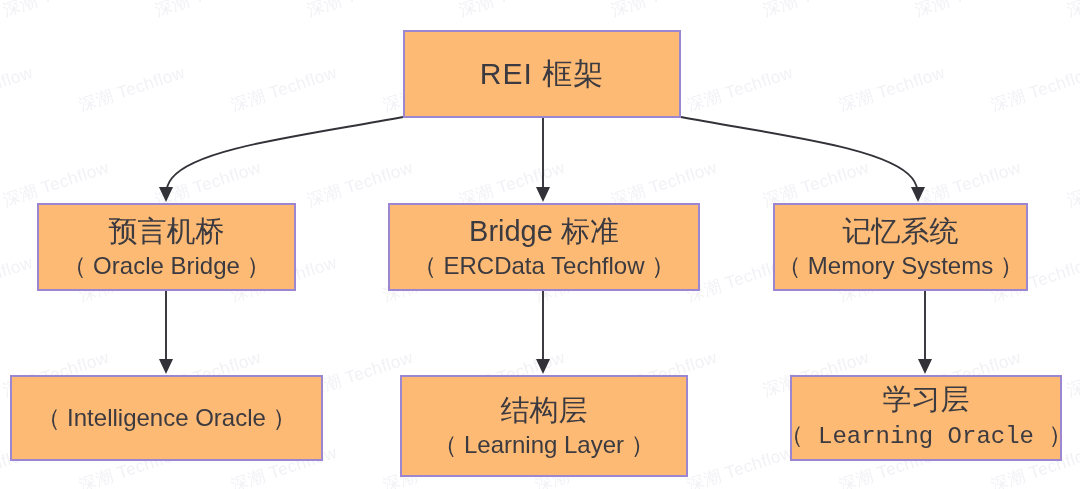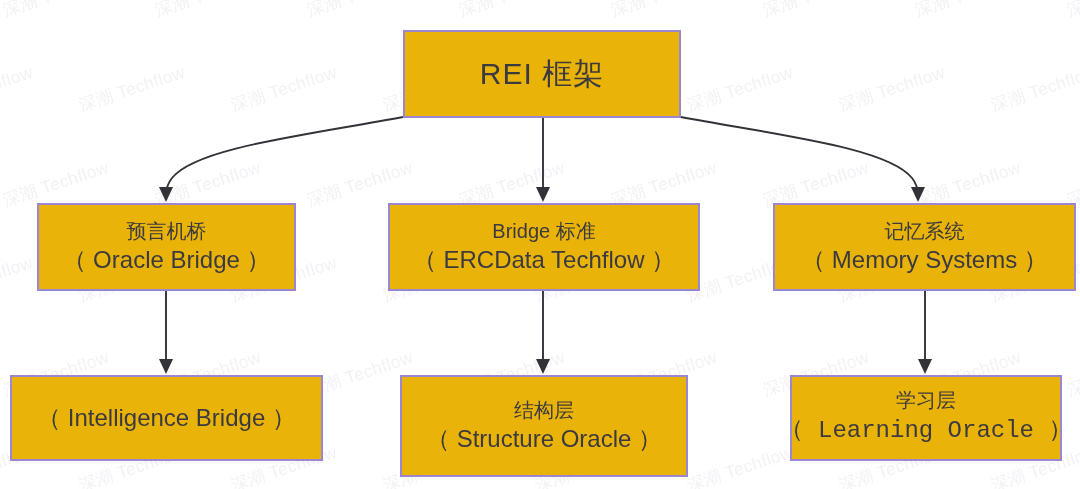--- a/index.html
+++ b/index.html
@@ -56,36 +56,36 @@
   .connector-head {
     fill: #333238;
     stroke: none;
   }
 
   
   .node-box {
     position: absolute;
     z-index: 3;
     box-sizing: border-box;
-    background: #eab308;
+    background: #fdba74;
     border: 2px solid #9c86d0;
     display: flex;
     flex-direction: column;
     align-items: center;
     justify-content: center;
     text-align: center;
     color: #3b3a40;
   }
   .node-line {
     display: block;
     line-height: 1.32;
     white-space: nowrap;
   }
   .node-title-cn {
-    font-size: 20px;
+    font-size: 29px;
   }
   .node-title-en {
     font-size: 24px;
   }
   .root-box .node-line {
     font-size: 30px;
     letter-spacing: 1px;
   }
 </style>
 </head>
@@ -184,32 +184,32 @@
   <div class="node-box" id="node-oracle-bridge" style="left: 37px; top: 203px; width: 259px; height: 88px;">
     <span class="node-line node-title-cn">预言机桥</span>
     <span class="node-line node-title-en">（ Oracle Bridge ）</span>
   </div>
 
   <div class="node-box" id="node-ercdata-standard" style="left: 388px; top: 203px; width: 312px; height: 88px;">
     <span class="node-line node-title-cn">Bridge 标准</span>
     <span class="node-line node-title-en">（ ERCData Techflow ）</span>
   </div>
 
-  <div class="node-box" id="node-memory-systems" style="left: 773px; top: 203px; width: 303px; height: 88px;">
+  <div class="node-box" id="node-memory-systems" style="left: 773px; top: 203px; width: 255px; height: 88px;">
     <span class="node-line node-title-cn">记忆系统</span>
     <span class="node-line node-title-en">（ Memory Systems ）</span>
   </div>
 
   <div class="node-box" id="node-intelligence-layer" style="left: 10px; top: 375px; width: 313px; height: 86px;">
-    <span class="node-line node-title-en">（ Intelligence Bridge ）</span>
+    <span class="node-line node-title-en">（ Intelligence Oracle ）</span>
   </div>
 
   <div class="node-box" id="node-structure-layer" style="left: 400px; top: 375px; width: 288px; height: 102px;">
     <span class="node-line node-title-cn">结构层</span>
-    <span class="node-line node-title-en">（ Structure Oracle ）</span>
+    <span class="node-line node-title-en">（ Learning Layer ）</span>
   </div>
 
   <div class="node-box" id="node-learning-layer" style="left: 790px; top: 375px; width: 272px; height: 86px; font-family: Liberation Mono, monospace;">
     <span class="node-line node-title-cn">学习层</span>
     <span class="node-line node-title-en">（ Learning Oracle ）</span>
   </div>
 
 </div>
 
 </body></html>

